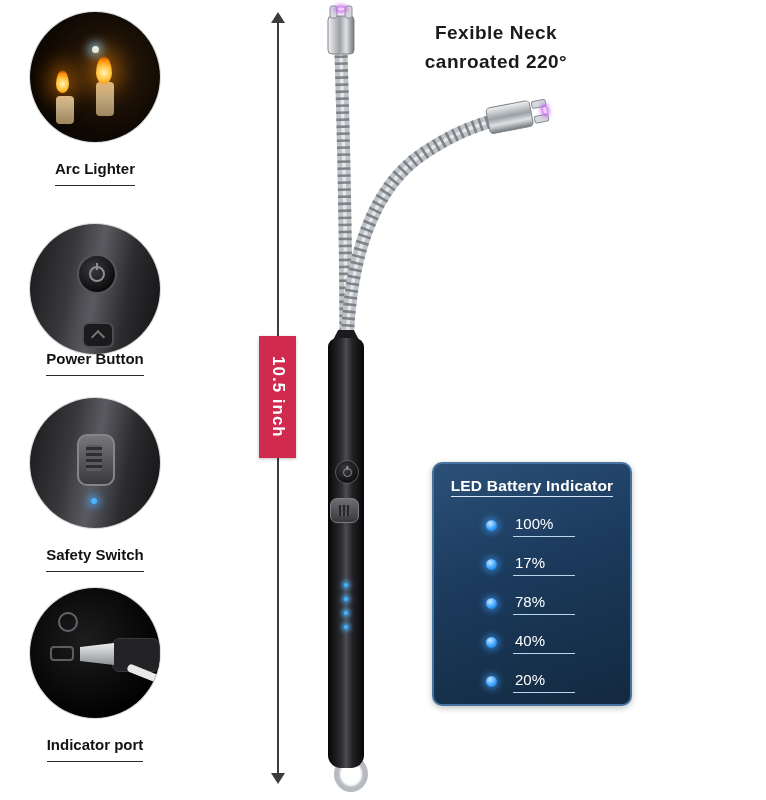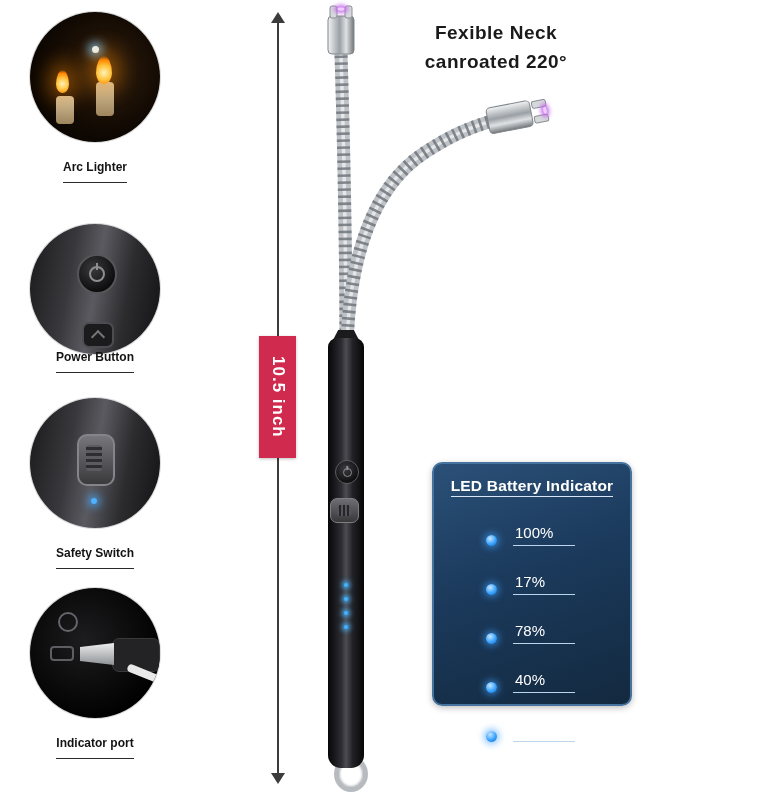--- a/index.html
+++ b/index.html
@@ -2,21 +2,21 @@
 <html><head>
 <meta charset="utf-8">
 <style>
   html,body{margin:0;padding:0;background:#fff;}
   .canvas{
     position:relative;width:766px;height:800px;background:#ffffff;overflow:hidden;
     font-family:"Liberation Sans", sans-serif;color:#141414;
   }
   
   .photo{position:absolute;width:130px;height:130px;border-radius:50%;overflow:hidden;box-shadow:0 0 0 1px rgba(0,0,0,.15);}
-  .feature-label{position:absolute;width:190px;left:0;text-align:center;font-size:12px;font-weight:700;color:#131313;}
+  .feature-label{position:absolute;width:190px;left:0;text-align:center;font-size:15px;font-weight:700;color:#131313;}
   .feature-label span{display:inline-block;border-bottom:1.5px solid #2a2a2a;padding-bottom:8px;}
   
   .c1{background:radial-gradient(circle at 58% 45%, #33200d 0%, #120a03 55%, #000 100%);}
   .flame{position:absolute;width:16px;height:28px;border-radius:50% 50% 50% 50%/62% 62% 38% 38%;
     background:radial-gradient(circle at 50% 60%, #fff3b8 0%, #ffc23a 40%, #ff8400 70%, rgba(255,70,0,0) 100%);
     box-shadow:0 0 20px 8px rgba(255,140,0,.45);}
   .candle{position:absolute;width:18px;height:34px;border-radius:4px;background:linear-gradient(#f4e6c4,#b79b6c);opacity:.85;}
   .rod{position:absolute;width:78px;height:9px;border-radius:4px;background:linear-gradient(#e8eaec,#7d8287);transform:rotate(38deg);}
   .spark{position:absolute;width:7px;height:7px;border-radius:50%;background:#eafbff;box-shadow:0 0 10px 4px rgba(120,200,255,.8);}
   
@@ -73,21 +73,21 @@
   .neck-note{position:absolute;left:398px;top:18px;width:196px;text-align:center;z-index:2;}
   .neck-note div{font-size:19px;font-weight:600;color:#1a1a1a;letter-spacing:.5px;line-height:1.55;}
   
   .battery-panel{position:absolute;left:432px;top:462px;width:200px;height:244px;z-index:2;
     background:linear-gradient(160deg,#2b5078 0%,#1b3a5c 45%,#13293f 100%);
     border:2px solid #46749f;border-radius:10px;box-sizing:border-box;padding-top:13px;
     box-shadow:0 2px 6px rgba(0,0,0,.25);}
   .bp-title{text-align:center;}
   .bp-title span{display:inline-block;color:#fff;font-size:15.5px;font-weight:700;
     border-bottom:1px solid #d7e6f4;padding-bottom:1px;letter-spacing:.2px;}
-  .bp-row{display:flex;align-items:flex-end;margin:28px 0 0 52px;height:21px;}
+  .bp-row{display:flex;align-items:center;margin:18px 0 0 52px;height:21px;}
   .bp-dot{width:11px;height:11px;border-radius:50%;flex:0 0 auto;
     background:radial-gradient(circle at 38% 32%, #c4e5ff 0%, #39a2ff 55%, #1668b8 100%);
     box-shadow:0 0 7px 2px rgba(60,160,255,.65);}
   .bp-level{margin-left:16px;color:#fff;font-size:15px;
     border-bottom:1px solid #bcd4ec;padding:0 18px 4px 2px;min-width:42px;}
 </style>
 </head>
 <body>
 
 <div class="canvas">

